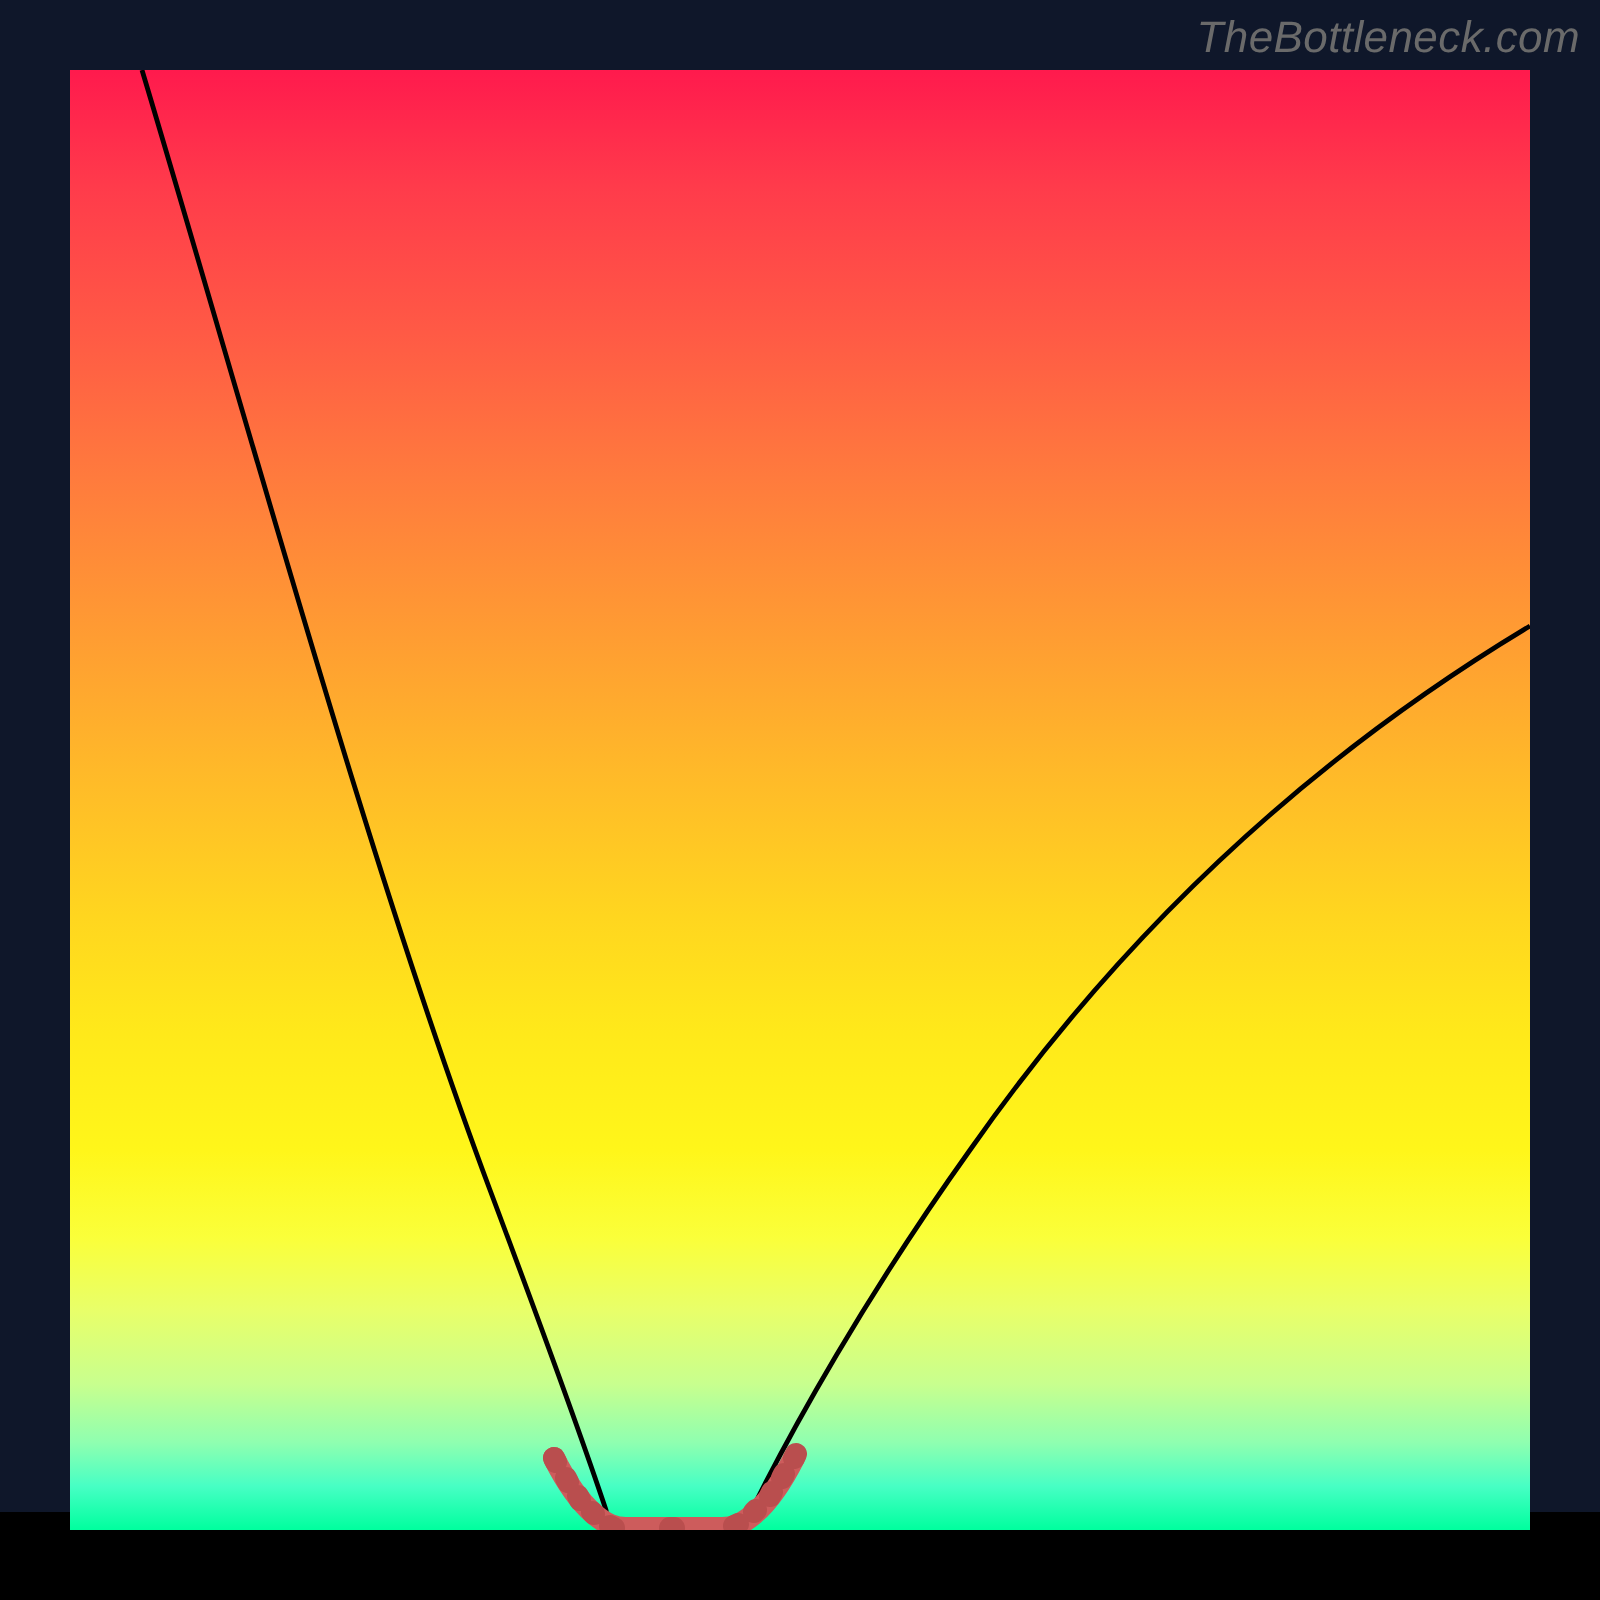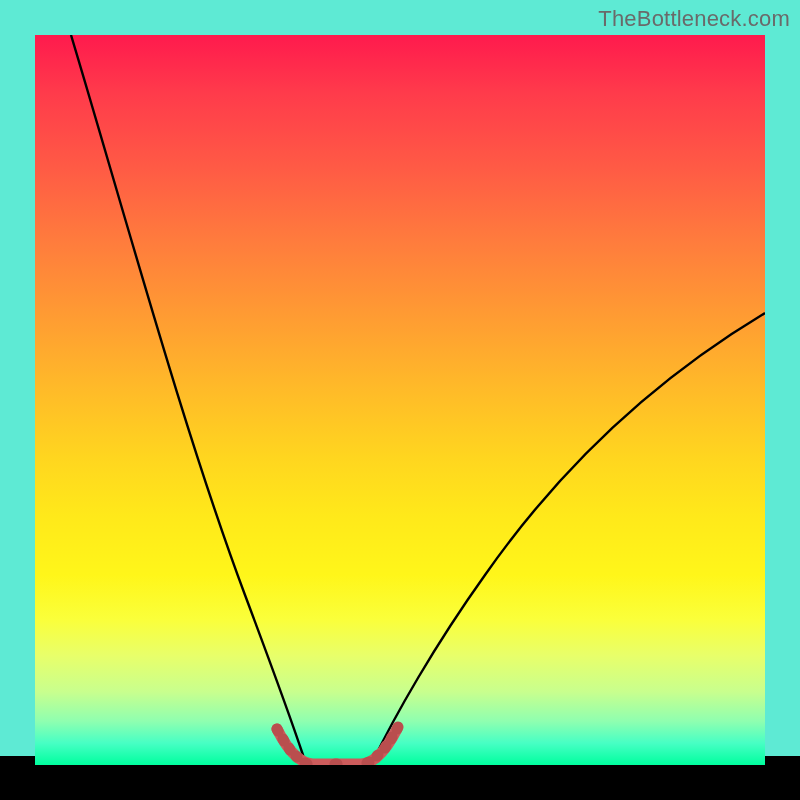--- a/index.html
+++ b/index.html
@@ -10,21 +10,22 @@
     background: #000;
     overflow: hidden;
     font-family: Arial, Helvetica, sans-serif;
   }
   .frame {
     position: absolute;
     top: 0;
     left: 0;
     width: 800px;
     height: 756px;
-    background: #5eead4;
+    background: #0f172a;
+    font-style: italic;
   }
   .plot {
     position: absolute;
     top: 35px;
     left: 35px;
     width: 730px;
     height: 730px;
     overflow: hidden;
   }
   .gradient {

